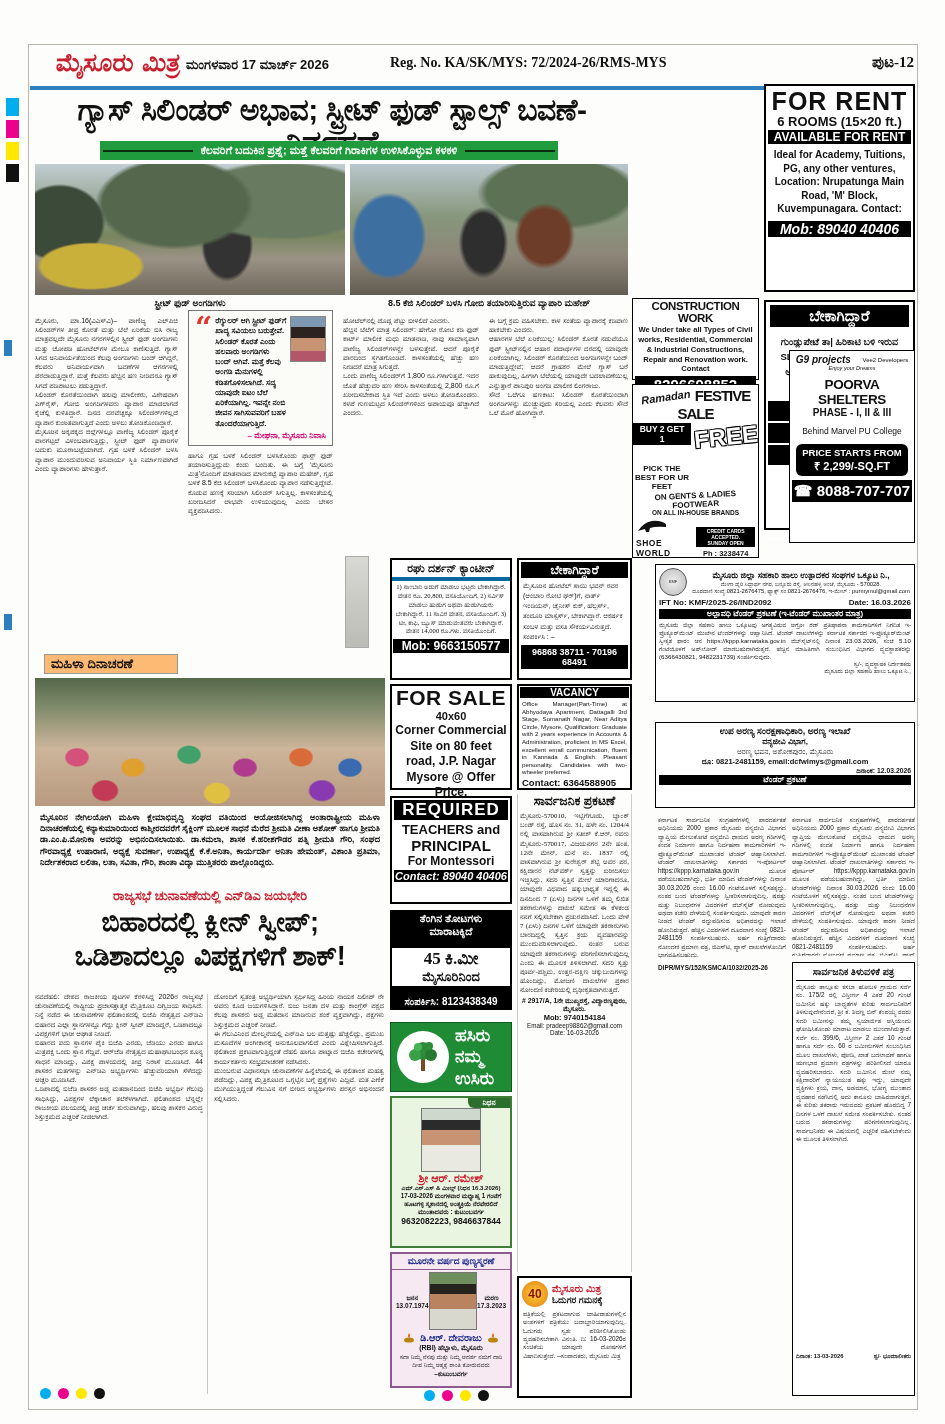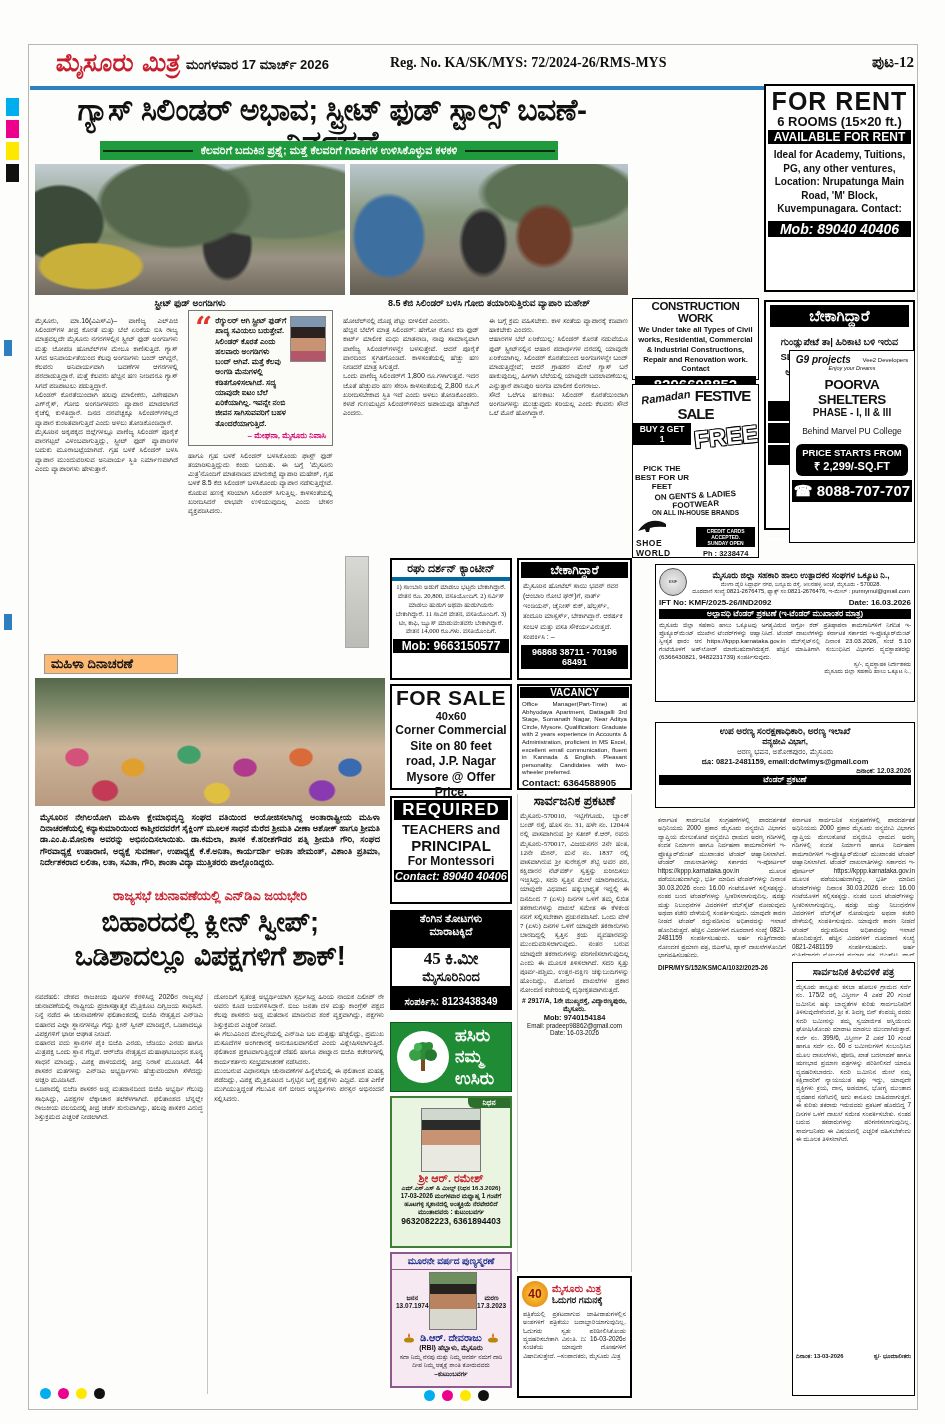--- a/index.html
+++ b/index.html
@@ -265,21 +265,21 @@
     </div>
   </div>
 
   <div class="abs obit1 ctr" style="left:390px;top:1096px;width:122px;height:152px;">
     <div class="b" style="background:#2c6e2c;color:#fff;font-size:7.5px;width:42px;margin:0 0 0 auto;border-radius:0 0 0 6px;font-family:Liberation Serif, serif;">ನಿಧನ</div>
     <div class="photo ph-man1" style="width:58px;height:62px;margin:0 auto;border:1px solid #777;"></div>
     <div class="b" style="color:#c81f2e;font-size:11px;">ಶ್ರೀ ಆರ್. ರಮೇಶ್</div>
     <div class="b" style="font-size:6px;">ಎಮ್.ಎಸ್.ಎಸ್ &amp; ಮೀಲ್ಸ್ (ನಿಧನ 16.3.2026)</div>
     <div class="b" style="font-size:6.3px;padding:0 4px;line-height:1.3;">17-03-2026 ಮಂಗಳವಾರ ಮಧ್ಯಾಹ್ನ 1 ಗಂಟೆಗೆ ಹೂಟಗಳ್ಳಿ ಸ್ಮಶಾನದಲ್ಲಿ ಅಂತ್ಯಕ್ರಿಯೆ ನೆರವೇರಲಿದೆ</div>
     <div class="b" style="font-size:6.5px;">ಮುಂತಾದವರು : ಕುಟುಂಬವರ್ಗ</div>
-    <div class="b" style="font-size:8.5px;">9632082223, 6361894403</div>
+    <div class="b" style="font-size:8.5px;">9632082223, 9846637844</div>
   </div>
 
   <div class="abs obit2 ctr" style="left:390px;top:1252px;width:122px;height:136px;">
     <div class="b" style="color:#1a2a8c;font-size:9px;border-bottom:1px solid #8c5a8c;padding:2px;">ಮೂರನೇ ವರ್ಷದ ಪುಣ್ಯಸ್ಮರಣೆ</div>
     <div style="display:flex;justify-content:space-between;align-items:center;padding:2px 4px;">
       <div class="b" style="font-size:6.5px;">
         <div>ಜನನ</div>
         <div>13.07.1974</div>
       </div>
       <div class="photo ph-man2" style="width:46px;height:56px;border:1px solid #777;"></div>

